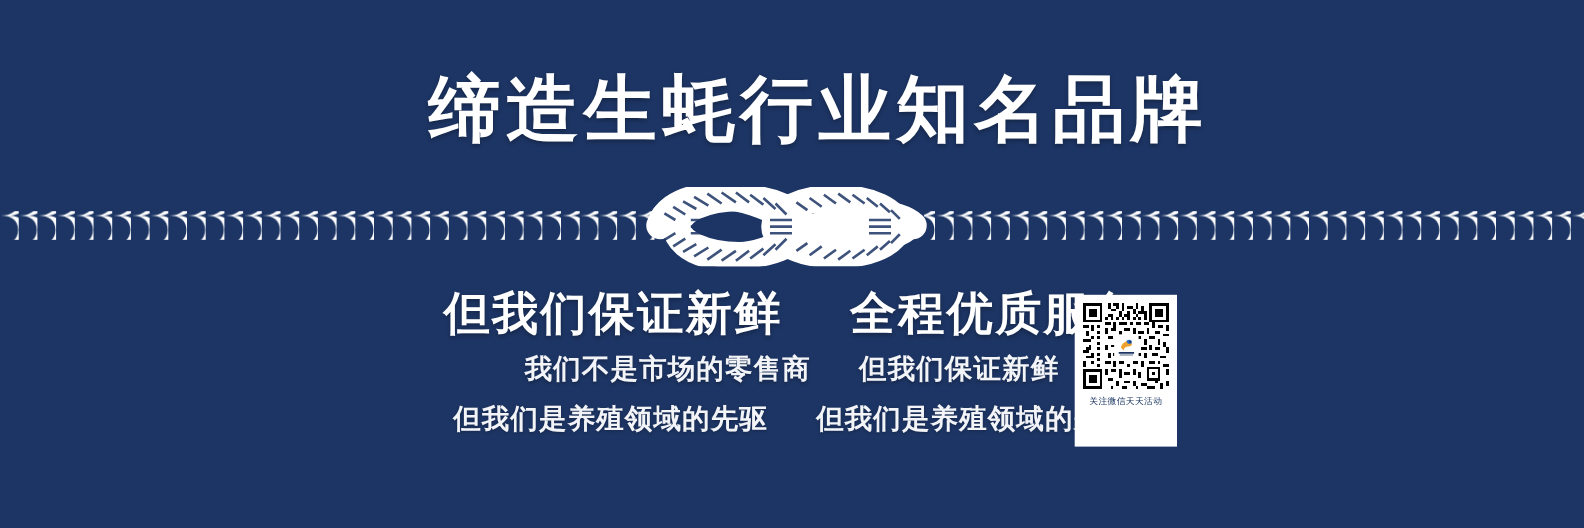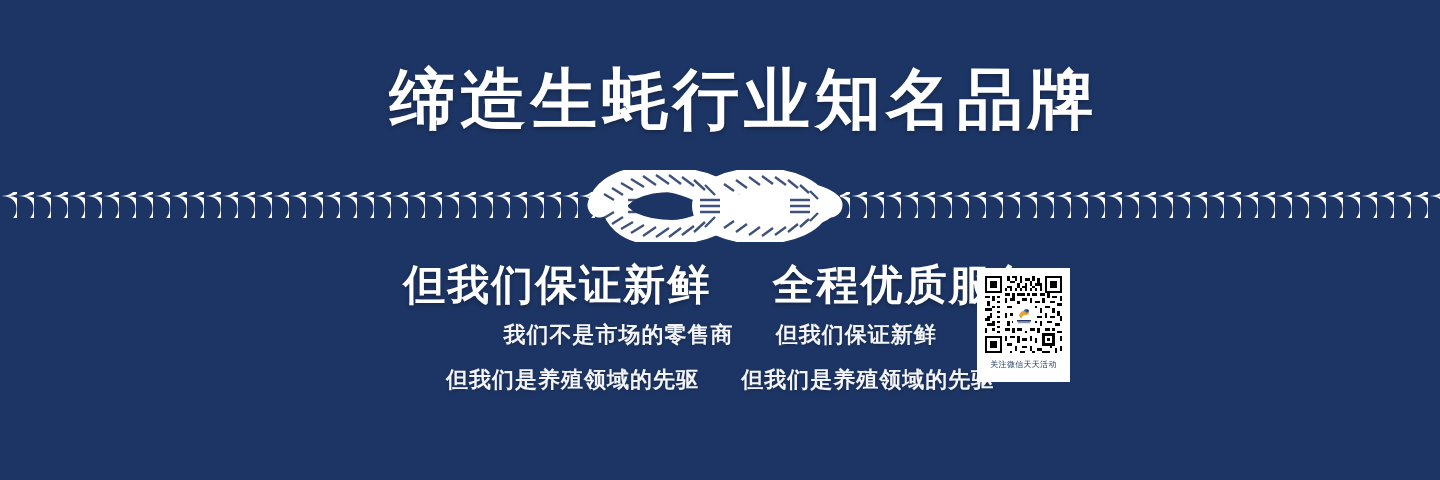--- a/index.html
+++ b/index.html
@@ -70,41 +70,41 @@
     width: 34px;
   }
 
   
   .tagline {
     position: absolute;
     left: 0;
     width: 1440px;
     text-align: center;
     color: #f2f4f8;
-    font-size: 22px;
+    font-size: 25px;
     font-weight: bold;
     letter-spacing: 1px;
     line-height: 1;
     white-space: nowrap;
     text-shadow: 0 1px 3px rgba(0,0,0,0.28);
   }
   .tagline-1 { top: 324px; }
   .tagline-2 { top: 369px; }
   .tagline .gap {
     display: inline-block;
     width: 28px;
   }
 
   
   .qr-card {
     position: absolute;
     left: 977px;
     top: 268px;
     width: 93px;
-    height: 114px;
+    height: 138px;
     background: #ffffff;
     box-sizing: border-box;
     padding: 5px 5px 0 5px;
     display: flex;
     flex-direction: column;
     align-items: center;
   }
   .qr-matrix {
     position: relative;
     width: 83px;

